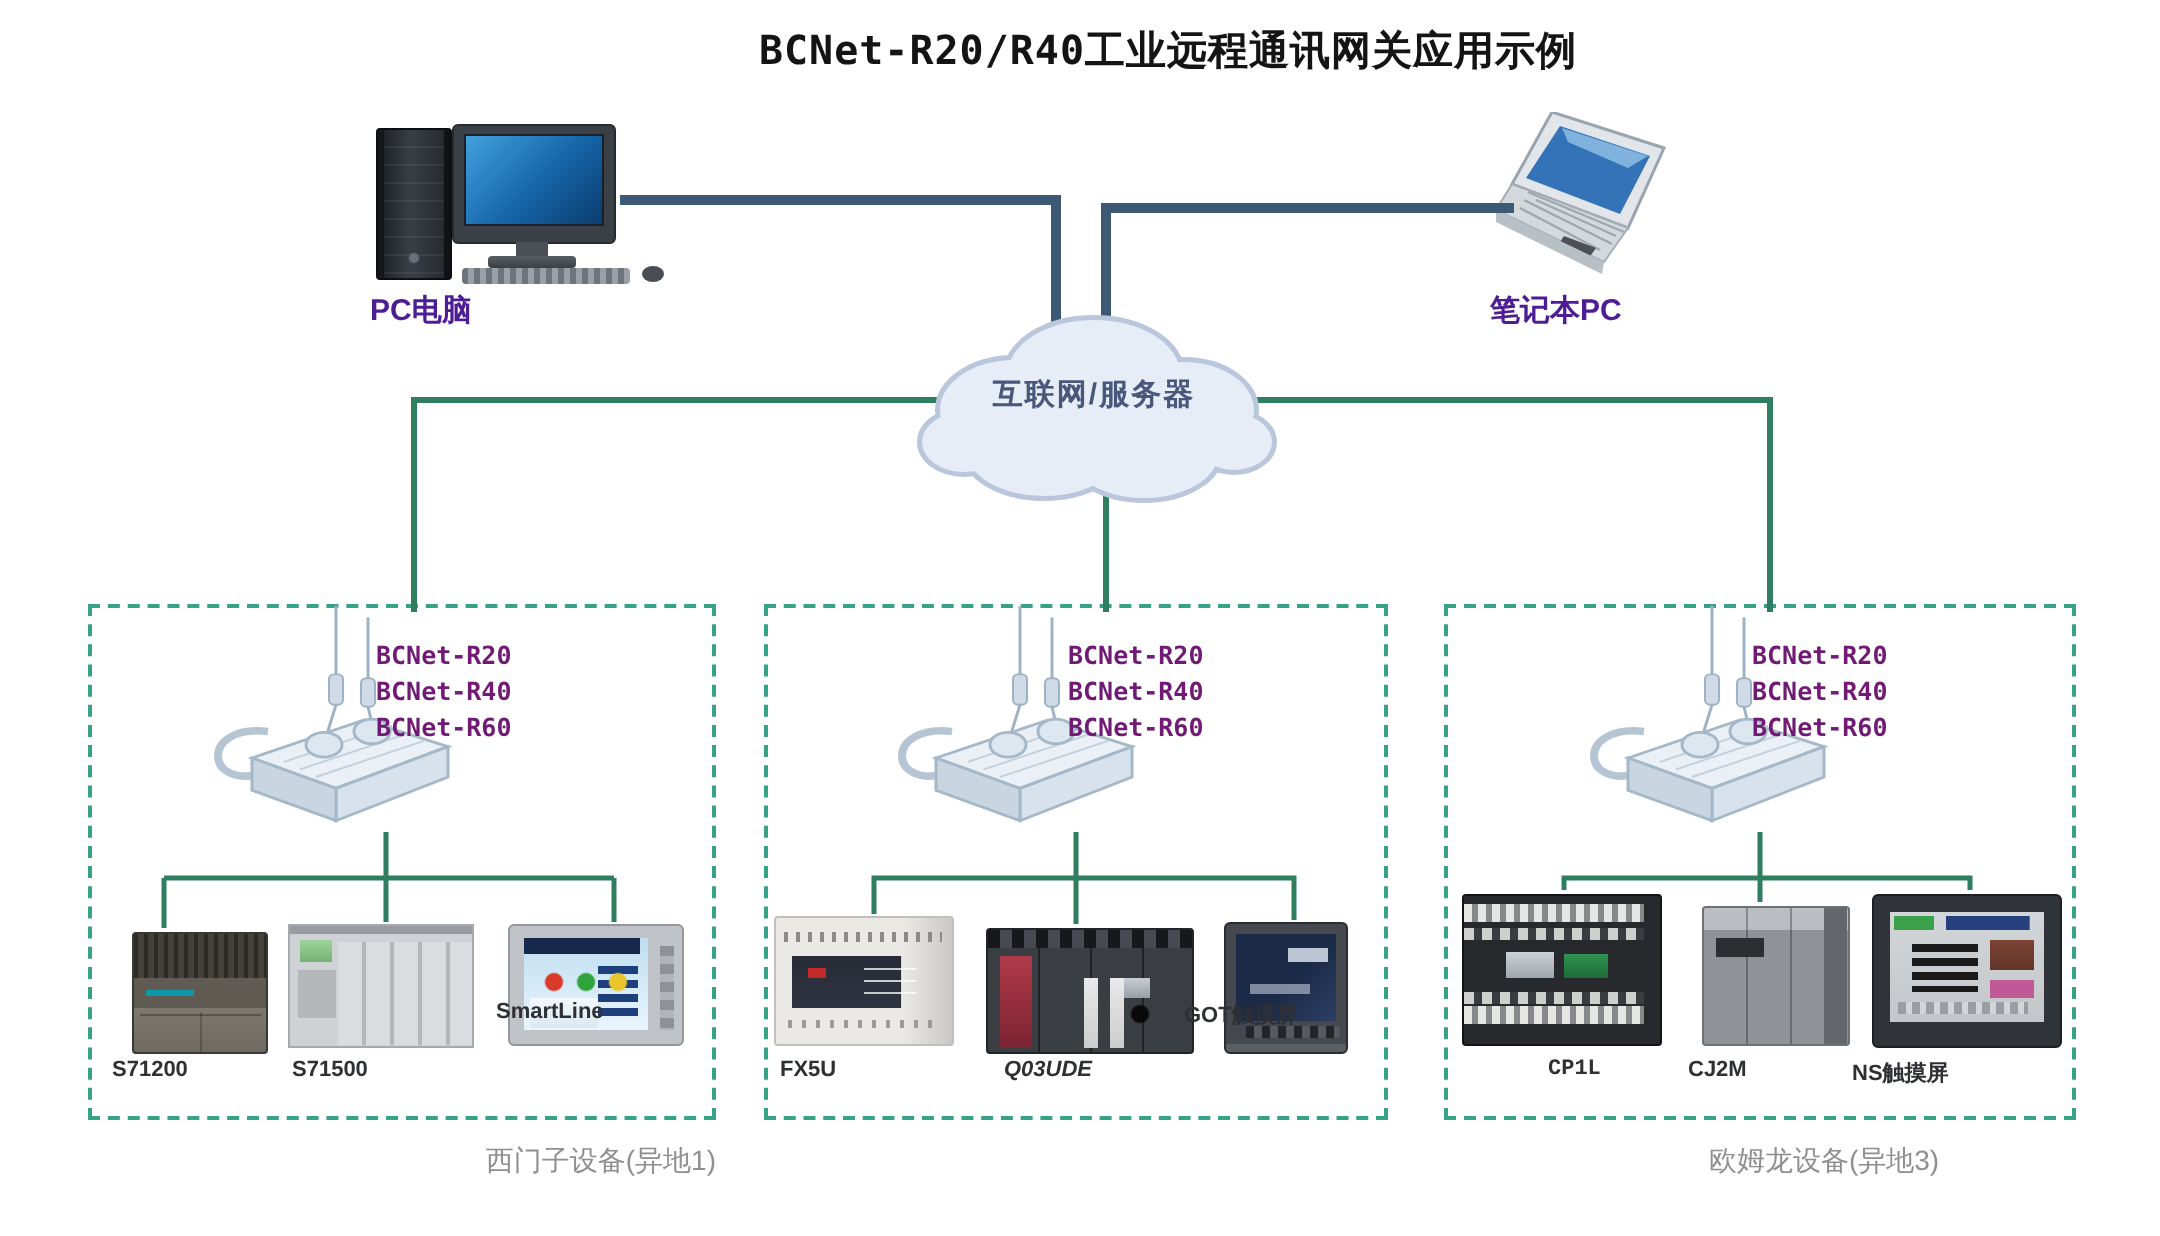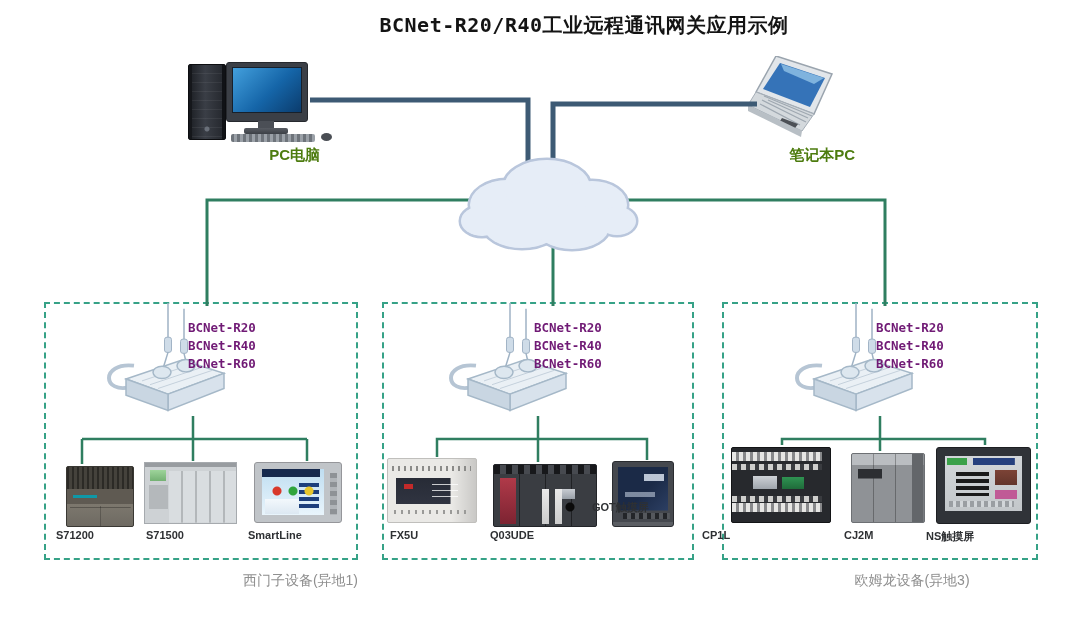--- a/index.html
+++ b/index.html
@@ -10,21 +10,21 @@
   .abs{position:absolute;}
 
   
   #title{
     left:0;top:12px;width:1080px;text-align:center;
     font-family:"DejaVu Sans Mono","Liberation Mono",monospace;
     font-size:20px;font-weight:bold;color:#141414;letter-spacing:.5px;padding-left:44px;
   }
 
   
-  .node-label{font-size:15px;font-weight:bold;color:#4d7c0f;text-align:right;}
+  .node-label{font-size:15px;font-weight:bold;color:#4c1d95;text-align:left;}
 
   
   #pc-tower{left:188px;top:64px;width:36px;height:74px;border-radius:2px;
     background:
       radial-gradient(circle at 50% 64px,#6a707a 0 2px,transparent 3px),
       linear-gradient(90deg,#15171b 0 3px,transparent 3px calc(100% - 3px),#101216 calc(100% - 3px)),
       repeating-linear-gradient(180deg,transparent 0 8px,rgba(255,255,255,.06) 8px 9px),
       linear-gradient(90deg,#1b1e23,#3a3e46 45%,#23262c);
     border:1px solid #0d0e11;}
   #pc-monitor{left:226px;top:62px;width:80px;height:58px;background:#3b3f46;border:1px solid #26292e;border-radius:3px;}
@@ -230,20 +230,21 @@
     <g fill="#e6edf7">
       <ellipse cx="55" cy="62" rx="37" ry="25"></ellipse>
       <ellipse cx="95" cy="44" rx="43" ry="27"></ellipse>
       <ellipse cx="140" cy="62" rx="35" ry="24"></ellipse>
       <ellipse cx="30" cy="78" rx="21" ry="15"></ellipse>
       <ellipse cx="165" cy="78" rx="19" ry="14"></ellipse>
       <ellipse cx="70" cy="82" rx="39" ry="23"></ellipse>
       <ellipse cx="120" cy="84" rx="37" ry="22"></ellipse>
     </g>
   </svg>
+  <div class="abs" id="cloud-label">互联网/服务器</div>
 
   <div class="abs group-box" id="box-siemens"></div>
   <div class="abs group-box" id="box-mitsubishi"></div>
   <div class="abs group-box" id="box-omron"></div>
 
   <svg class="abs" style="left:98px;top:303px;" width="140" height="114" viewBox="0 0 140 120" preserveAspectRatio="none">
     <g stroke="#9fb2c4" fill="none">
       <line x1="70" y1="0" x2="70" y2="38" stroke-width="1.5"></line>
       <line x1="86" y1="6" x2="86" y2="40" stroke-width="1.5"></line>
       <rect x="66.5" y="36" width="7" height="16" rx="2.5" fill="#cfdce8"></rect>
@@ -315,32 +316,32 @@
     <div>BCNet-R20</div>
     <div>BCNet-R40</div>
     <div>BCNet-R60</div>
   </div>
 
   <div class="dev d-s71200" style="left:66px;top:466px;width:68px;height:61px;"></div>
   <div class="dev d-s71500" style="left:144px;top:462px;width:93px;height:62px;"></div>
   <div class="dev d-smartline" style="left:254px;top:462px;width:88px;height:61px;"></div>
   <div class="abs dev-label" style="left:56px;top:529px;width:88px;">S71200</div>
   <div class="abs dev-label" style="left:146px;top:529px;width:88px;">S71500</div>
-  <div class="abs dev-label" style="left:248px;top:529px;width:100px;">SmartLine</div>
+  <div class="abs dev-label" style="left:248px;top:500px;width:100px;">SmartLine</div>
 
   <div class="dev d-fx5u" style="left:387px;top:458px;width:90px;height:65px;"></div>
   <div class="dev d-q03ude" style="left:493px;top:464px;width:104px;height:63px;"></div>
   <div class="dev d-got" style="left:612px;top:461px;width:62px;height:66px;"></div>
   <div class="abs dev-label" style="left:390px;top:529px;width:82px;">FX5U</div>
-  <div class="abs dev-label" style="left:490px;top:529px;width:86px;">Q03UDE</div>
+  <div class="abs dev-label" style="left:502px;top:529px;width:86px;font-style:italic;">Q03UDE</div>
   <div class="abs dev-label" style="left:592px;top:500px;width:106px;">GOT触摸屏</div>
 
   <div class="dev d-cp1l" style="left:731px;top:447px;width:100px;height:76px;"></div>
   <div class="dev d-cj2m" style="left:851px;top:453px;width:74px;height:70px;"></div>
   <div class="dev d-ns" style="left:936px;top:447px;width:95px;height:77px;"></div>
-  <div class="abs dev-label" style="left:702px;top:529px;width:84px;">CP1L</div>
+  <div class="abs dev-label" style="left:774px;top:529px;width:84px;font-family:Liberation Mono, monospace;">CP1L</div>
   <div class="abs dev-label" style="left:844px;top:529px;width:84px;">CJ2M</div>
   <div class="abs dev-label" style="left:926px;top:529px;width:102px;">NS触摸屏</div>
 
   <div class="abs caption" style="left:44px;top:572px;width:314px;text-align:right;">西门子设备(异地1)</div>
   <div class="abs caption" style="left:754px;top:572px;width:316px;">欧姆龙设备(异地3)</div>
 
 </div>
 
 </body></html>

